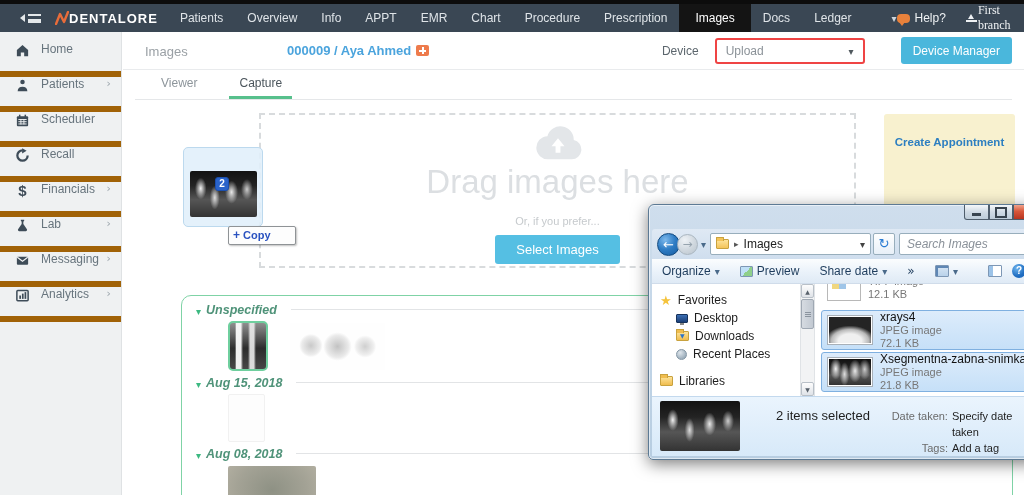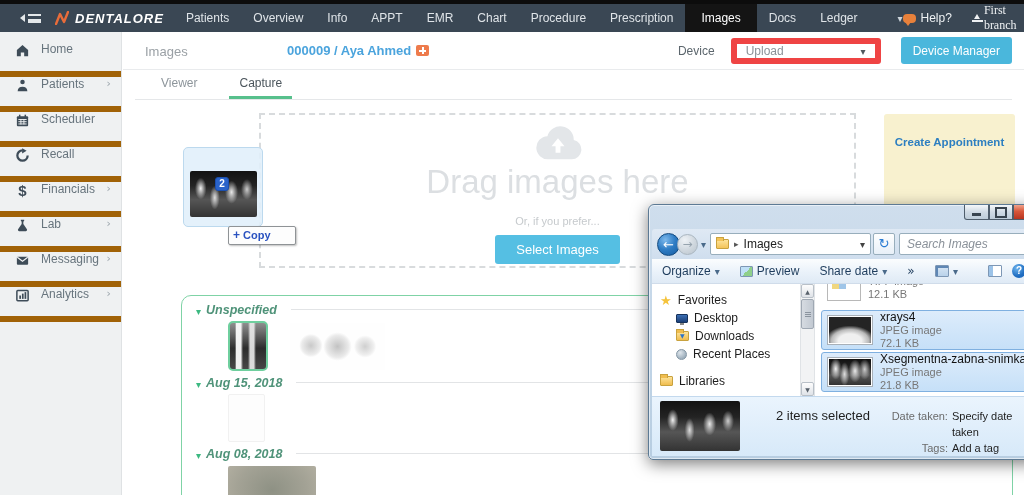--- a/index.html
+++ b/index.html
@@ -6,21 +6,21 @@
   body { font-family:"Liberation Sans", sans-serif; background:#888; }
   .g { font-family:"DejaVu Sans", sans-serif; }
   #app { position:relative; width:1024px; height:495px; overflow:hidden; background:#fff; }
 
   
   .top-strip { position:absolute; left:0; top:0; width:1024px; height:4px; background:#0c0c0c; z-index:60; }
   .navbar { position:absolute; left:0; top:4px; width:1024px; height:28px; background:#3a4754; display:flex; align-items:stretch; color:#e4e8ea; z-index:60; font-size:12px; }
   .hamburger { display:flex; align-items:center; gap:3px; margin-left:20px; cursor:pointer; }
   .hamburger .tri { width:0; height:0; border-top:4px solid transparent; border-bottom:4px solid transparent; border-right:5px solid #e4e8ea; }
   .hamburger .bars { width:13px; height:9px; border-top:2px solid #e4e8ea; border-bottom:2px solid #e4e8ea; background:linear-gradient(#3a4754 0 3px,#e4e8ea 3px 5px,#3a4754 5px); }
-  .brand { display:flex; align-items:center; gap:6px; margin-left:14px; font-weight:bold; letter-spacing:1px; font-size:13px; color:#fff;font-style:italic; }
+  .brand { display:flex; align-items:center; margin-left:14px; font-weight:bold; letter-spacing:1px; font-size:13px; color:#fff; }
   .nav-menu { display:flex; align-items:stretch; margin-left:10px; }
   .nav-item { display:flex; align-items:center; padding:0 12px; color:#dfe4e8; cursor:pointer; }
   .nav-item.active { background:#141414; color:#fff; padding:0 16px; }
   .nav-caret { display:flex; align-items:center; margin-left:28px; color:#cdd5db; cursor:pointer; }
   .caret-down::after { content:"▾"; font-family:"DejaVu Sans",sans-serif; font-size:10px; }
   .nav-right { display:flex; align-items:center; margin-left:auto; margin-right:18px; gap:20px; }
   .help-item, .branch-item, .user-item { display:flex; align-items:center; gap:5px; cursor:pointer; color:#eef1f3; }
   .bubble-icon { position:relative; width:13px; height:9px; background:#e8813b; border-radius:4px; }
   .bubble-icon::after { content:""; position:absolute; left:2px; bottom:-3px; border-left:3px solid transparent; border-right:3px solid transparent; border-top:4px solid #e8813b; }
   .branch-icon { position:relative; width:11px; height:9px; }
@@ -40,23 +40,23 @@
   
   .main { position:absolute; left:123px; top:32px; width:901px; height:463px; background:#fff; }
   .content-header { position:relative; height:38px; border-bottom:1px solid #e9ebed; }
   .page-title { position:absolute; left:22px; top:12px; font-size:13px; color:#9aa0a5; }
   .patient-link { position:absolute; left:164px; top:11px; font-size:13px; font-weight:bold; color:#4ba4dd; display:flex; align-items:center; gap:5px; cursor:pointer; }
   .kit-icon { position:relative; width:13px; height:11px; background:#ee7b4c; border-radius:2px; }
   .kit-icon::before { content:""; position:absolute; left:5.5px; top:2px; width:2px; height:7px; background:#fff; }
   .kit-icon::after { content:""; position:absolute; left:3px; top:4.5px; width:7px; height:2px; background:#fff; }
   .device-group { position:absolute; right:12px; top:5px; display:flex; align-items:center; }
   .device-label { font-size:12px; color:#5c666d; margin-right:16px; }
-  .device-select { width:150px; height:26px; background:#fff; border:6px solid #ef4444; border-radius:3px; display:flex; align-items:center; padding:0 9px; font-size:12px; color:#8b9298; cursor:pointer; }
+  .device-select { width:150px; height:26px; background:#fff; border:2px solid #ef4444; border-radius:3px; display:flex; align-items:center; padding:0 9px; font-size:12px; color:#8b9298; cursor:pointer; }
   .device-select .caret-down { margin-left:auto; color:#50585e; }
-  .device-manager-btn { margin-left:20px; height:27px; padding:0 12px; background:#4ab7dc; color:#fff; font-size:12px; border:none; border-radius:3px; display:flex; align-items:center; cursor:pointer; }
+  .device-manager-btn { margin-left:36px; height:27px; padding:0 12px; background:#4ab7dc; color:#fff; font-size:12px; border:none; border-radius:3px; display:flex; align-items:center; cursor:pointer; }
 
   
   .tabs-row { position:relative; height:30px; margin:0 12px; border-bottom:1px solid #e5e7e9; display:flex; align-items:stretch; padding-left:16px; }
   .tab { display:flex; align-items:center; padding:0 10px; margin-right:22px; font-size:12px; color:#8d959b; cursor:pointer; border-bottom:3px solid transparent; }
   .tab.active { color:#4b555c; border-bottom-color:#57c08c; }
 
   
   .dropzone { position:absolute; left:136px; top:81px; width:597px; height:155px; border:2px dashed #d8dbdd; display:flex; flex-direction:column; align-items:center; padding-top:10px; z-index:1; }
   .cloud { width:52px; height:36px; }
   .drop-title { font-size:33px; color:#dcdfe2; margin-top:2px; }

